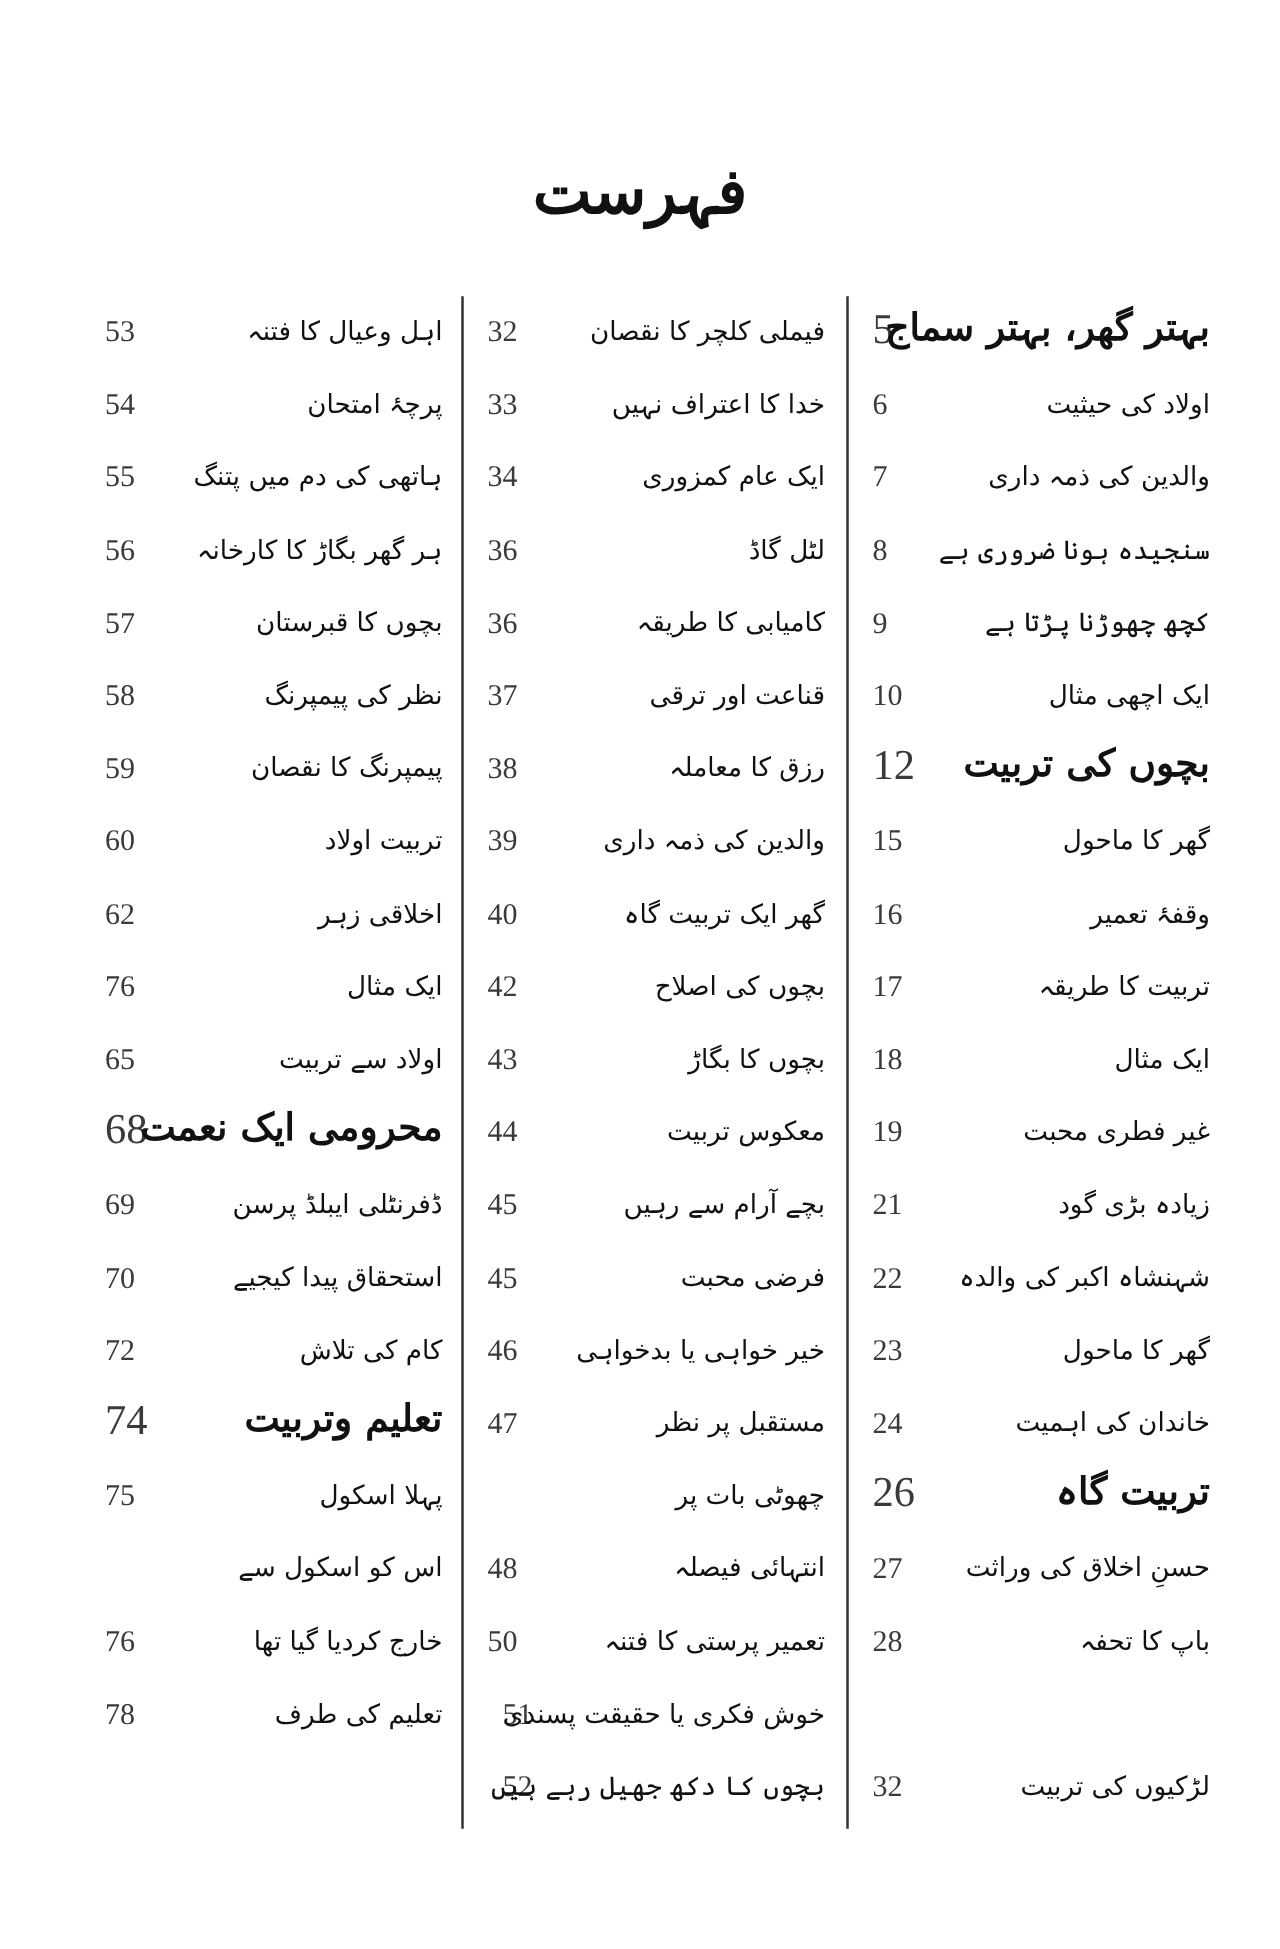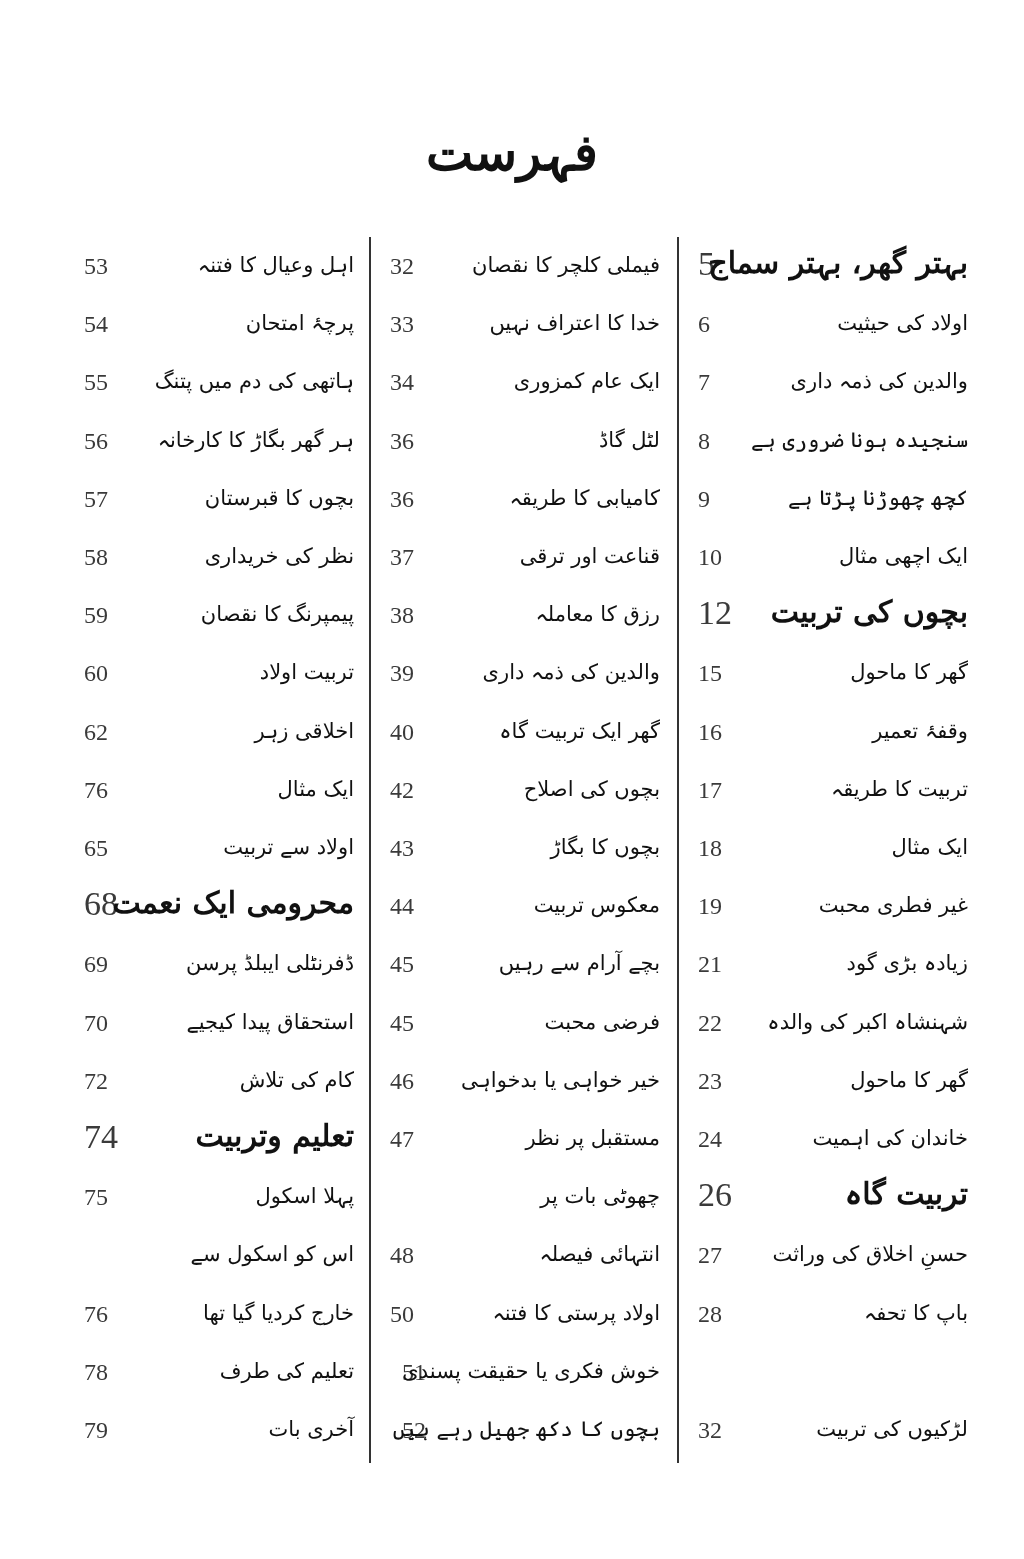--- a/index.html
+++ b/index.html
@@ -246,21 +246,21 @@
     <div class="entry" style="top: 931.2px;">
       <span class="page-no"></span>
       <span class="entry-title">چھوٹی بات پر</span>
     </div>
     <div class="entry" style="top: 989.4px;">
       <span class="page-no">48</span>
       <span class="entry-title">انتہائی فیصلہ</span>
     </div>
     <div class="entry" style="top: 1047.6px;">
       <span class="page-no">50</span>
-      <span class="entry-title">اولاد پرستی کا فتنہ</span>
+      <span class="entry-title">تعمیر پرستی کا فتنہ</span>
     </div>
     <div class="entry inline" style="top: 1105.8px;">
       <span class="page-no">51</span>
       <span class="entry-title">خوش فکری یا حقیقت پسندی</span>
     </div>
     <div class="entry inline" style="top: 1164px;">
       <span class="page-no">52</span>
       <span class="entry-title">بچوں کا دکھ جھیل رہے ہیں</span>
     </div>
   </div>
@@ -280,21 +280,21 @@
     <div class="entry" style="top: 174.6px;">
       <span class="page-no">56</span>
       <span class="entry-title">ہر گھر بگاڑ کا کارخانہ</span>
     </div>
     <div class="entry" style="top: 232.8px;">
       <span class="page-no">57</span>
       <span class="entry-title">بچوں کا قبرستان</span>
     </div>
     <div class="entry" style="top: 291px;">
       <span class="page-no">58</span>
-      <span class="entry-title">نظر کی خریداری</span>
+      <span class="entry-title">نظر کی پیمپرنگ</span>
     </div>
     <div class="entry" style="top: 349.2px;">
       <span class="page-no">59</span>
       <span class="entry-title">پیمپرنگ کا نقصان</span>
     </div>
     <div class="entry" style="top: 407.4px;">
       <span class="page-no">60</span>
       <span class="entry-title">تربیت اولاد</span>
     </div>
     <div class="entry" style="top: 465.6px;">
@@ -338,17 +338,13 @@
       <span class="entry-title">اس کو اسکول سے</span>
     </div>
     <div class="entry" style="top: 1047.6px;">
       <span class="page-no">76</span>
       <span class="entry-title">خارج کردیا گیا تھا</span>
     </div>
     <div class="entry" style="top: 1105.8px;">
       <span class="page-no">78</span>
       <span class="entry-title">تعلیم کی طرف</span>
     </div>
-    <div class="entry" style="top: 1164px;">
-      <span class="page-no">79</span>
-      <span class="entry-title">آخری بات</span>
-    </div>
   </div>
 
 </body></html>

